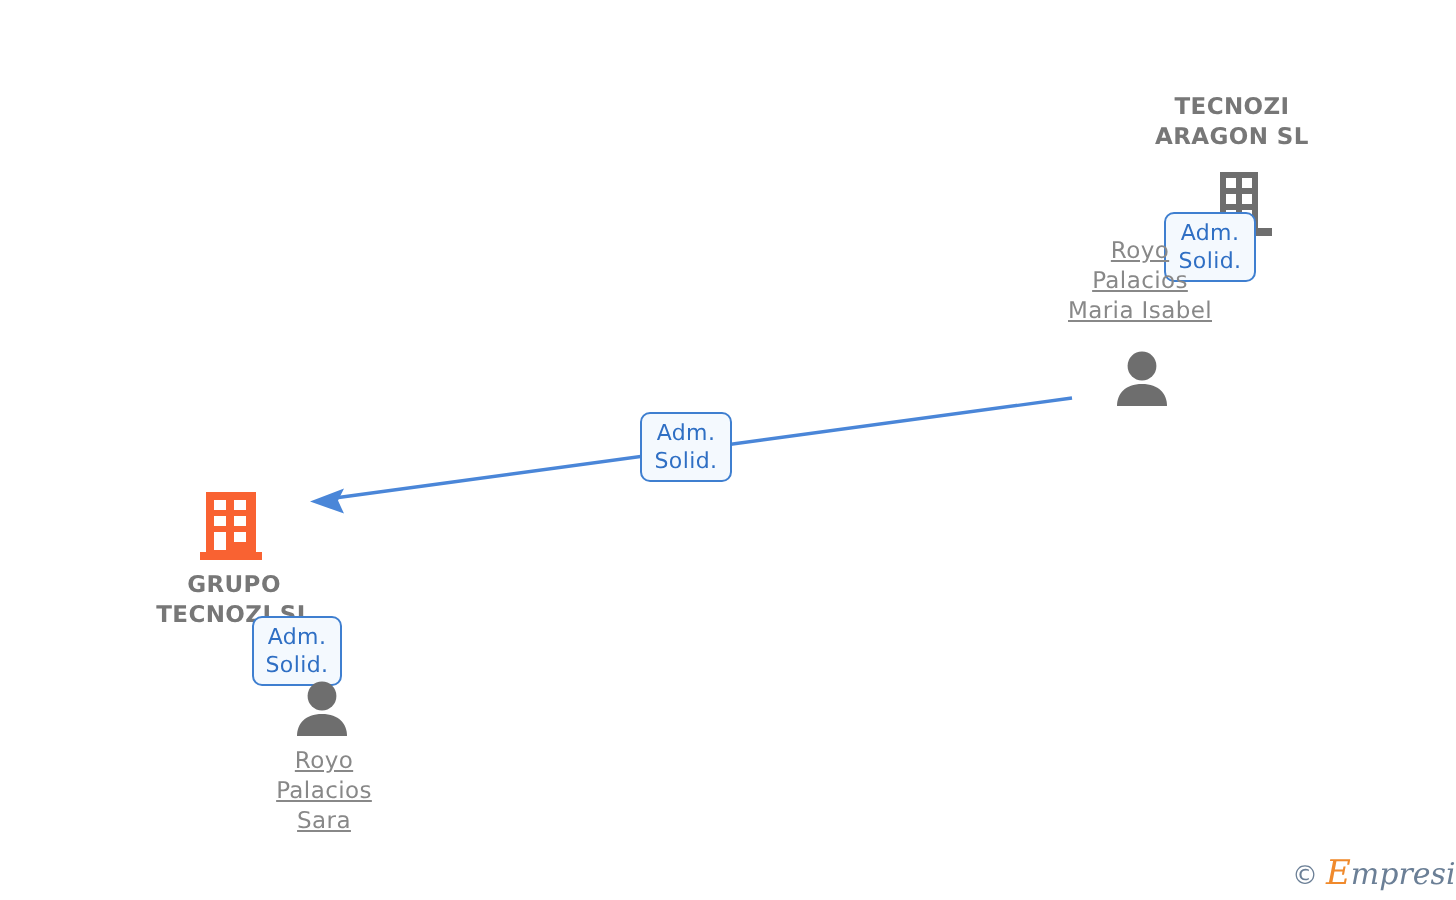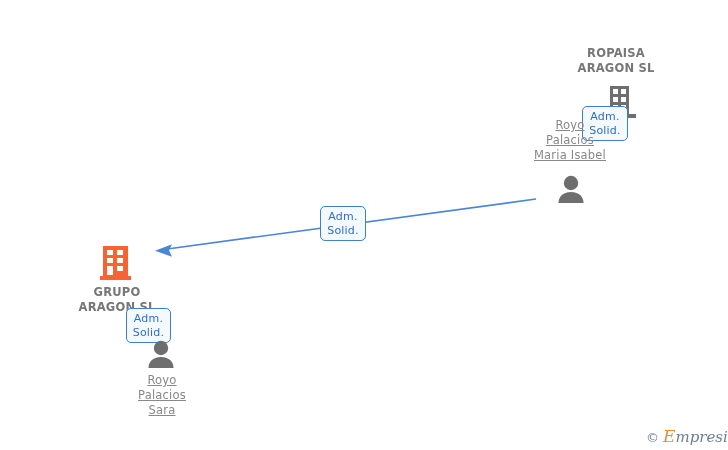--- a/index.html
+++ b/index.html
@@ -80,21 +80,21 @@
     </defs>
 
     <line x1="620" y1="120" x2="620" y2="136" stroke="#4a86d8" stroke-width="1.6"></line>
 
     <path d="M536,199 L160,250" stroke="#4a86d8" stroke-width="1.7" fill="none"></path>
     <path d="M155,250.7 L172,244.2 L169,250.3 L172,256.8 Z" fill="#4a86d8"></path>
 
     <line x1="160" y1="322" x2="160" y2="344" stroke="#4a86d8" stroke-width="1.6"></line>
   </svg>
 
-  <div class="node-label label-company" style="left:556px; top:46px; width:120px;">ROPAISA
+  <div class="node-label label-company" style="left:556px; top:46px; width:120px;">TECNOZI
 ARAGON SL</div>
 
   <div class="icon" style="left:606px; top:84px;">
     <svg width="32" height="38" viewBox="0 0 32 38">
 
       <rect x="22" y="30" width="8" height="4" fill="#6e6e6e"></rect>
       <rect x="4" y="2" width="19" height="32" fill="#6e6e6e"></rect>
       <rect x="7" y="5" width="5" height="5" fill="#ffffff"></rect>
       <rect x="15" y="5" width="5" height="5" fill="#ffffff"></rect>
       <rect x="7" y="13" width="5" height="5" fill="#ffffff"></rect>
@@ -128,21 +128,21 @@
       <rect x="7" y="6" width="6" height="5" fill="#ffffff"></rect>
       <rect x="17" y="6" width="6" height="5" fill="#ffffff"></rect>
       <rect x="7" y="14" width="6" height="5" fill="#ffffff"></rect>
       <rect x="17" y="14" width="6" height="5" fill="#ffffff"></rect>
       <rect x="7" y="22" width="6" height="9" fill="#ffffff"></rect>
       <rect x="17" y="22" width="6" height="5" fill="#ffffff"></rect>
     </svg>
   </div>
 
   <div class="node-label label-company" style="left:57px; top:285px; width:120px;">GRUPO
-ARAGON SL</div>
+TECNOZI SL</div>
 
   <div class="badge" style="left:126px; top:308px; width:45px; height:35px;">Adm.
 Solid.</div>
 
   <div class="icon" style="left:146px; top:340px;">
     <svg width="30" height="28" viewBox="0 0 30 28">
       <circle cx="15" cy="8" r="7.2" fill="#6e6e6e"></circle>
       <path d="M15,17 C6.5,17 2.5,22 2.5,28 L27.5,28 C27.5,22 23.5,17 15,17 Z" fill="#6e6e6e"></path>
     </svg>
   </div>

